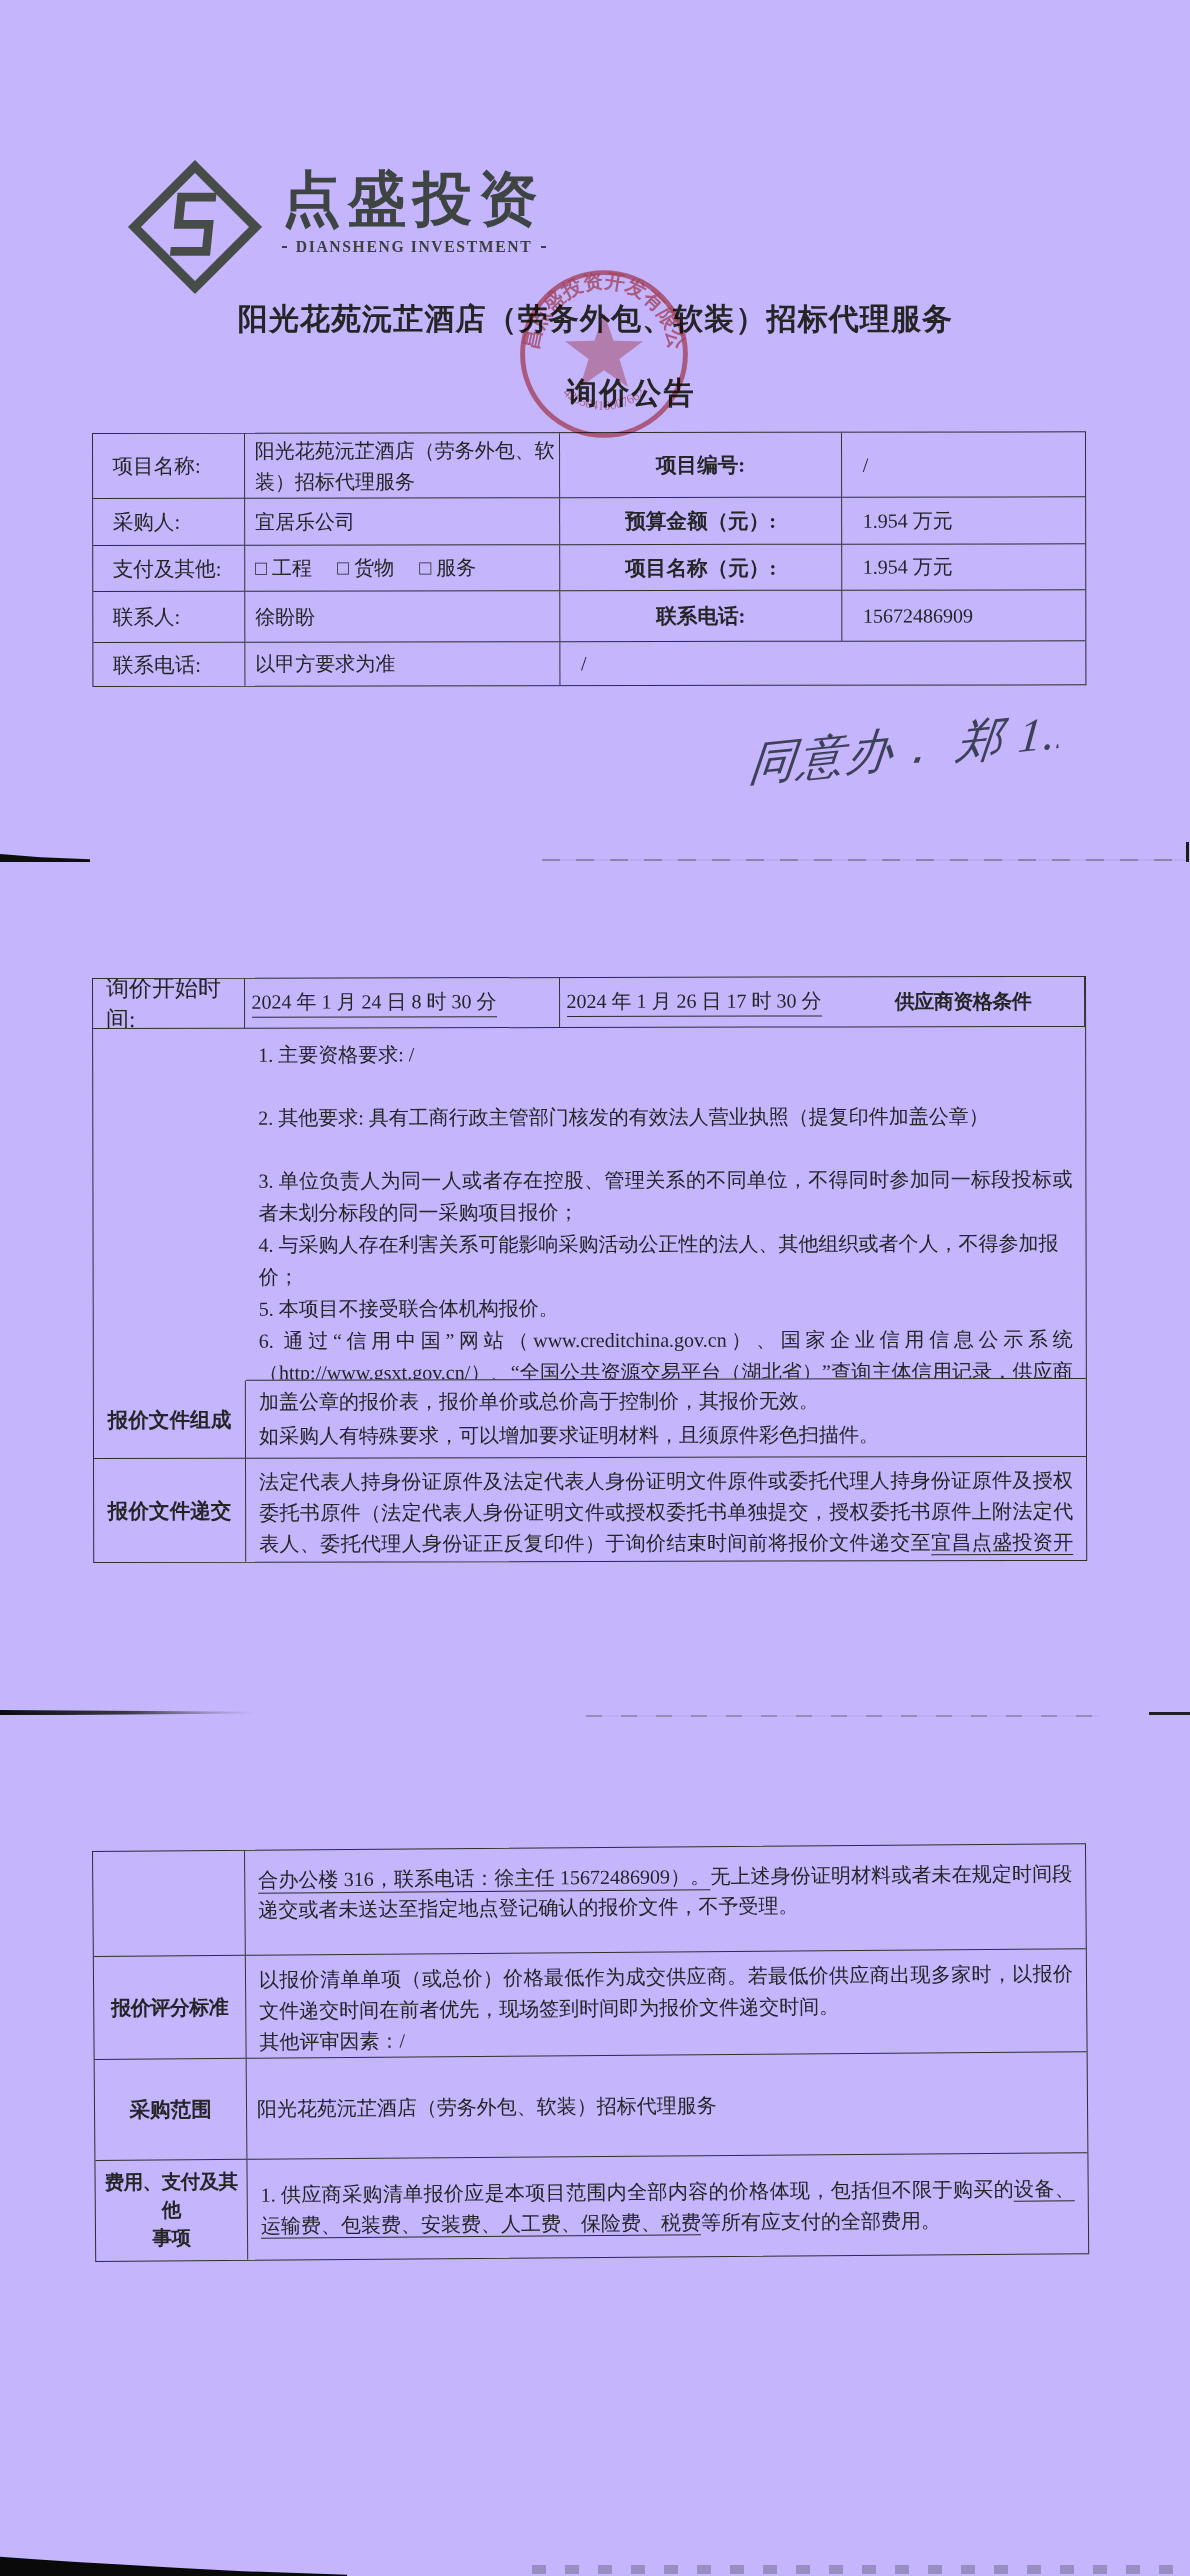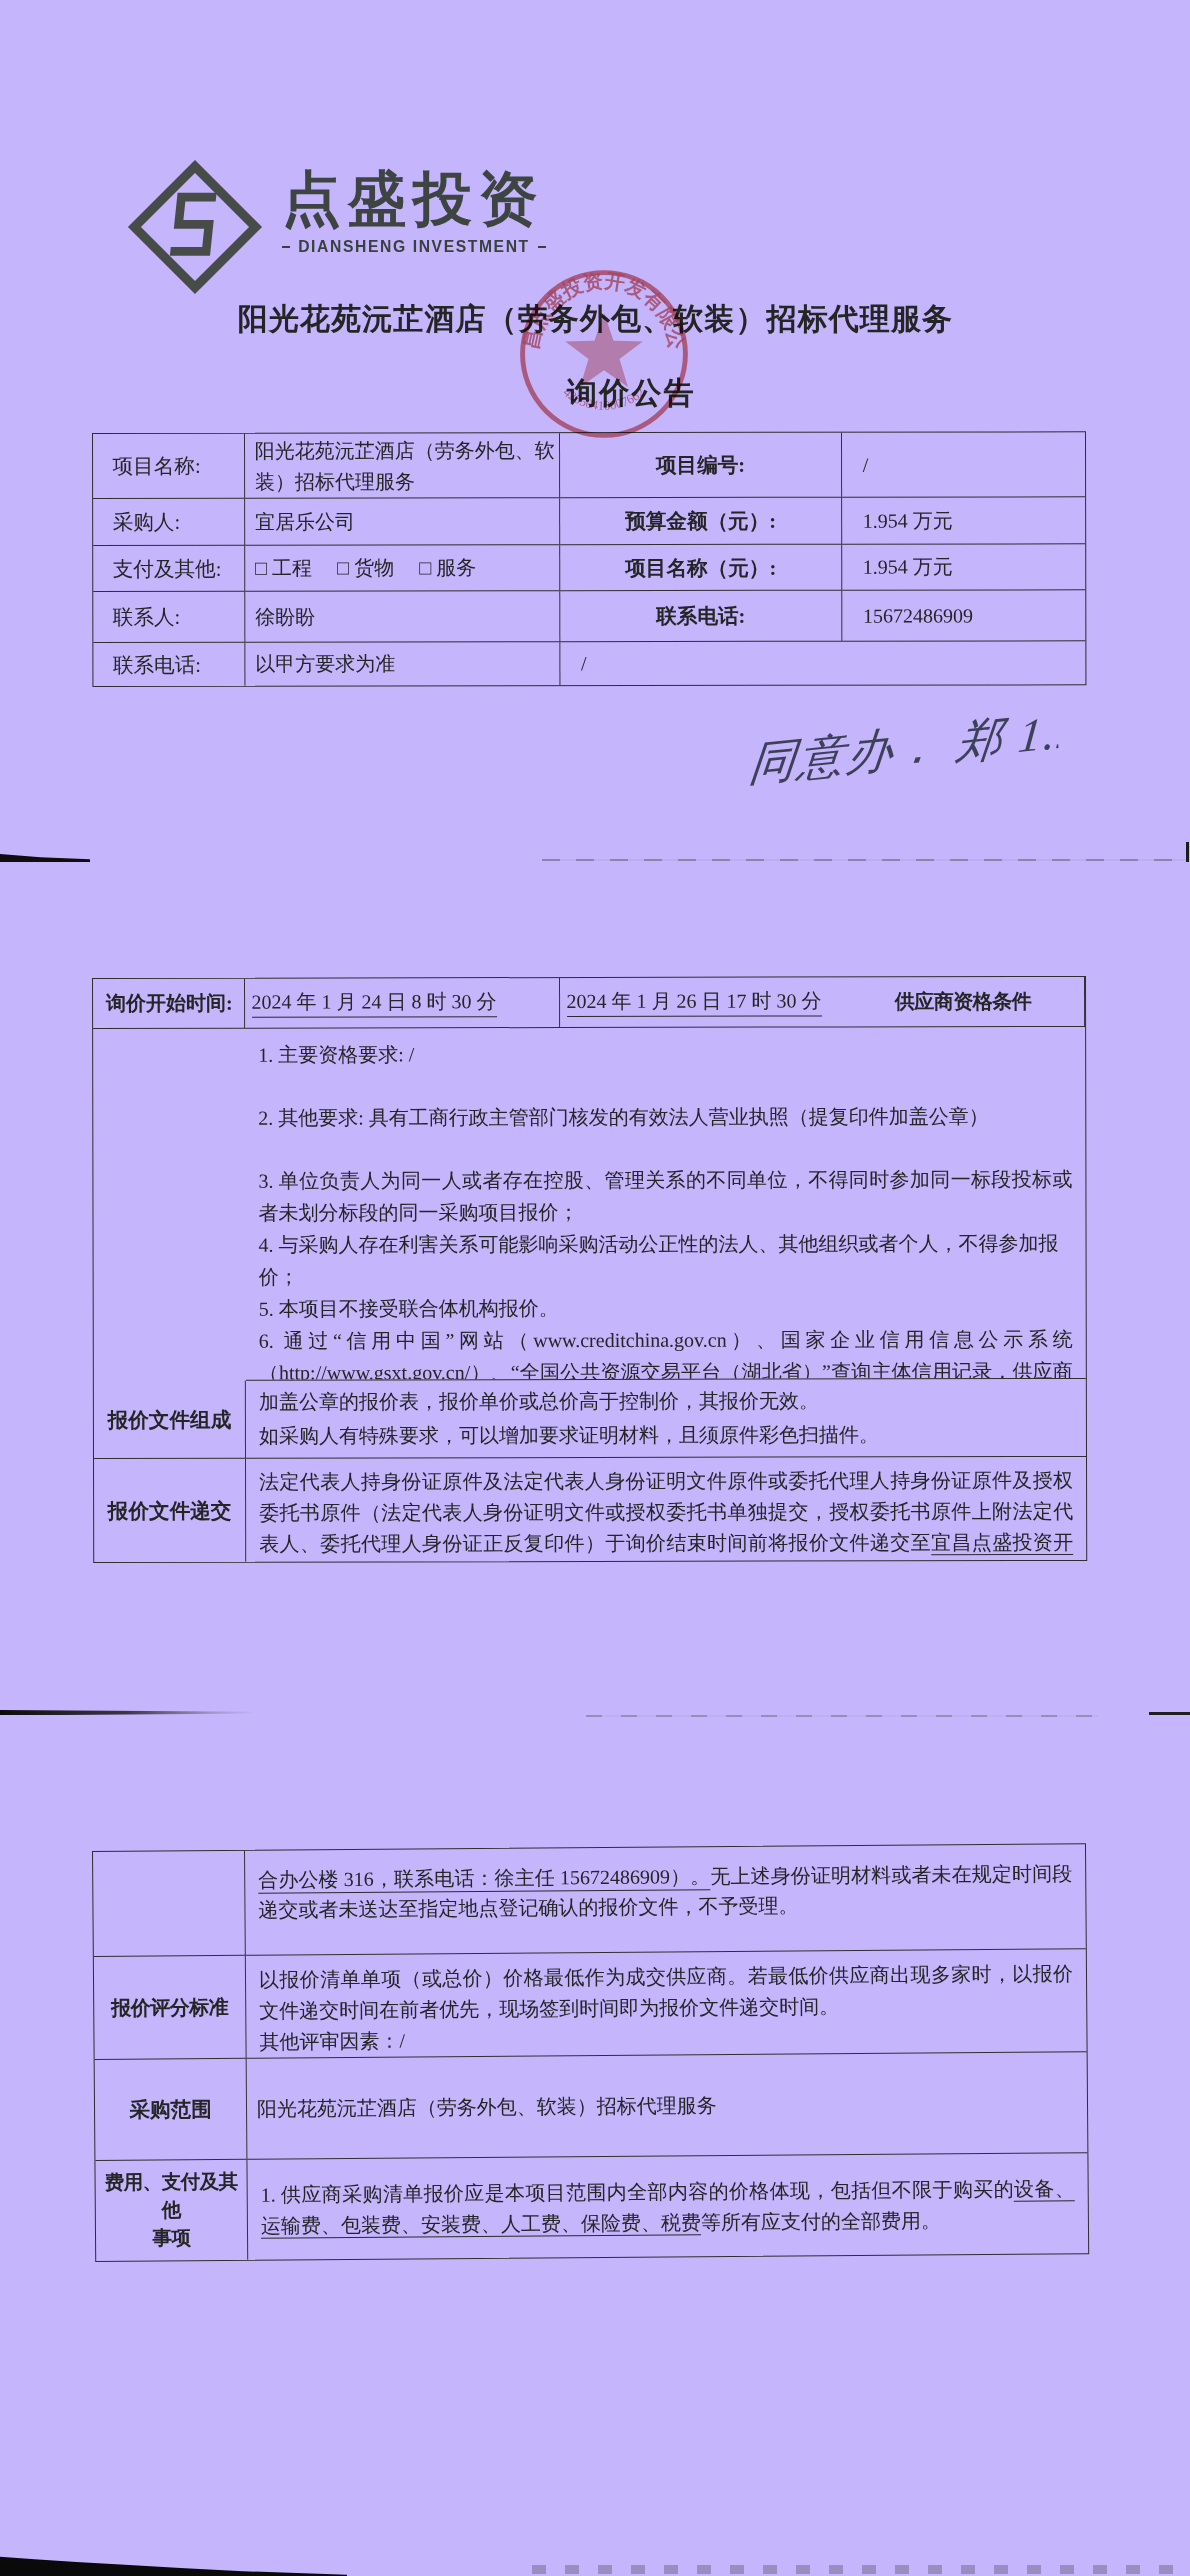--- a/index.html
+++ b/index.html
@@ -16,21 +16,21 @@
   .logo-block{position:absolute;left:124px;top:156px;width:434px;height:119px;}
   .logo-icon{position:absolute;left:0;top:0;}
   .logo-cn{
     position:absolute;left:158px;top:4.3px;
     font-family:"Liberation Sans","DejaVu Sans",sans-serif;
     font-weight:bold;font-size:59px;letter-spacing:6.5px;color:#3e4441;white-space:nowrap;
   }
   .logo-en{
     position:absolute;left:158px;top:82px;width:264px;
     display:flex;align-items:center;justify-content:center;gap:8.7px;
-    font-family:Liberation Sans, sans-serif;
+    font-family:Liberation Serif, serif;
     font-weight:bold;font-size:15.7px;letter-spacing:1.6px;color:#3a403d;white-space:nowrap;
   }
   .logo-dash{display:inline-block;width:31px;height:2.7px;background:#3a403d;}
   
   .title1{position:absolute;left:0;top:299px;width:100%;text-align:center;
     font-size:30px;font-weight:bold;letter-spacing:1.1px;}
   .title2{position:absolute;left:0;top:373px;width:100%;text-align:center;
     font-size:30px;font-weight:bold;letter-spacing:2.2px;padding-left:36px;}
   
   .stamp{position:absolute;left:509px;top:259px;mix-blend-mode:multiply;opacity:.88;z-index:6;}
@@ -58,21 +58,21 @@
   .t2{top:978px;grid-template-columns:152px 315px 282px 1fr;
       grid-template-rows:50px 352px 78px 103px;transform:rotate(-0.12deg);transform-origin:left top;}
   .span-rest{grid-column:2 / 5;}
   .qual{padding:9.8px 13px;line-height:32px;font-size:20px;}
   .qual p{margin:0;}
   .qual p.gap{margin-bottom:31px;}
   .comp{padding:4.3px 13px;line-height:34px;}
   .comp p{margin:0;}
   .subm{padding:7.6px 13px;line-height:31px;}
   .datecell{padding-left:6.5px;}
-  .startlab{font-weight:bold;font-size:20px;padding-left:13px;}
+  .startlab{font-weight:normal;font-size:23px;padding-left:13px;}
   
   .t3{top:1851px;grid-template-columns:152px 1fr;
       grid-template-rows:105px 103px 101px 100px;transform:rotate(-0.45deg);transform-origin:left top;}
   .cont{padding:14px 13px;line-height:30px;}
   .scoring{padding:8.7px 13px;line-height:31px;}
   .scoring p{margin:0;}
   .fees-lab{flex-direction:column;justify-content:center;line-height:28px;
             font-weight:bold;font-size:19.5px;letter-spacing:-0.5px;text-align:center;}
   .fees{padding:19.5px 13px;line-height:31px;}
   .lab-sm{font-size:20px;letter-spacing:-0.5px;}

